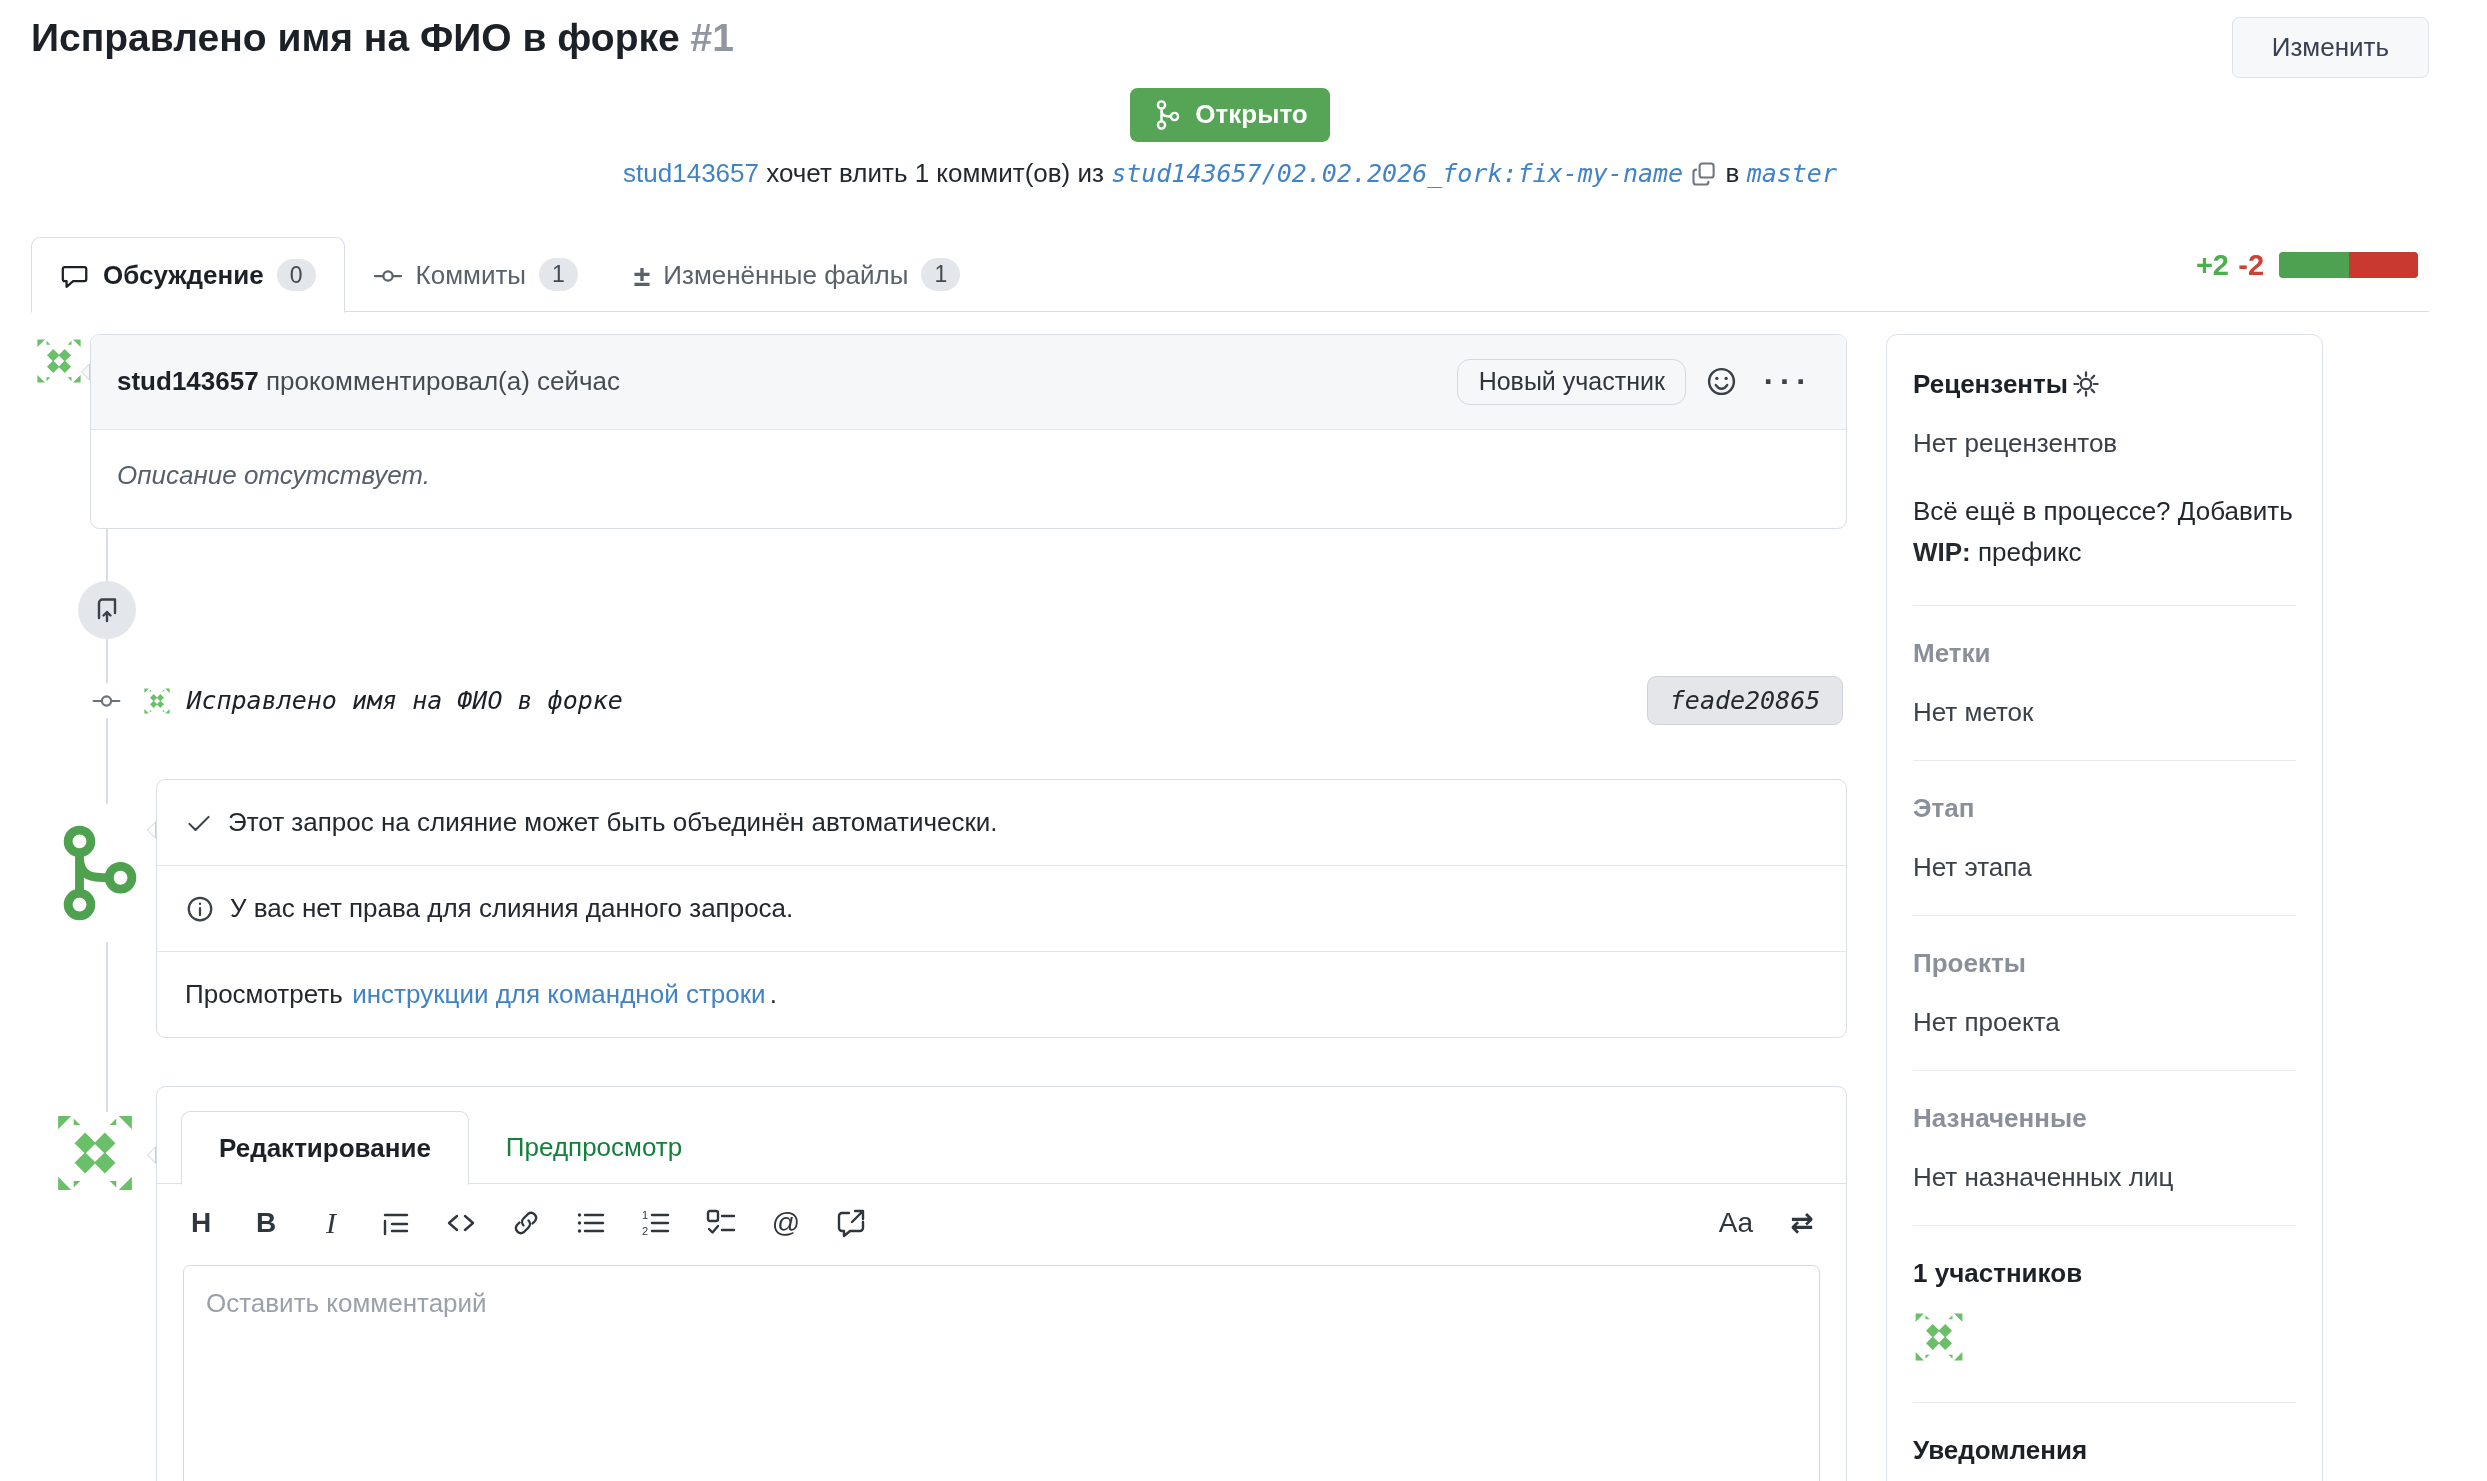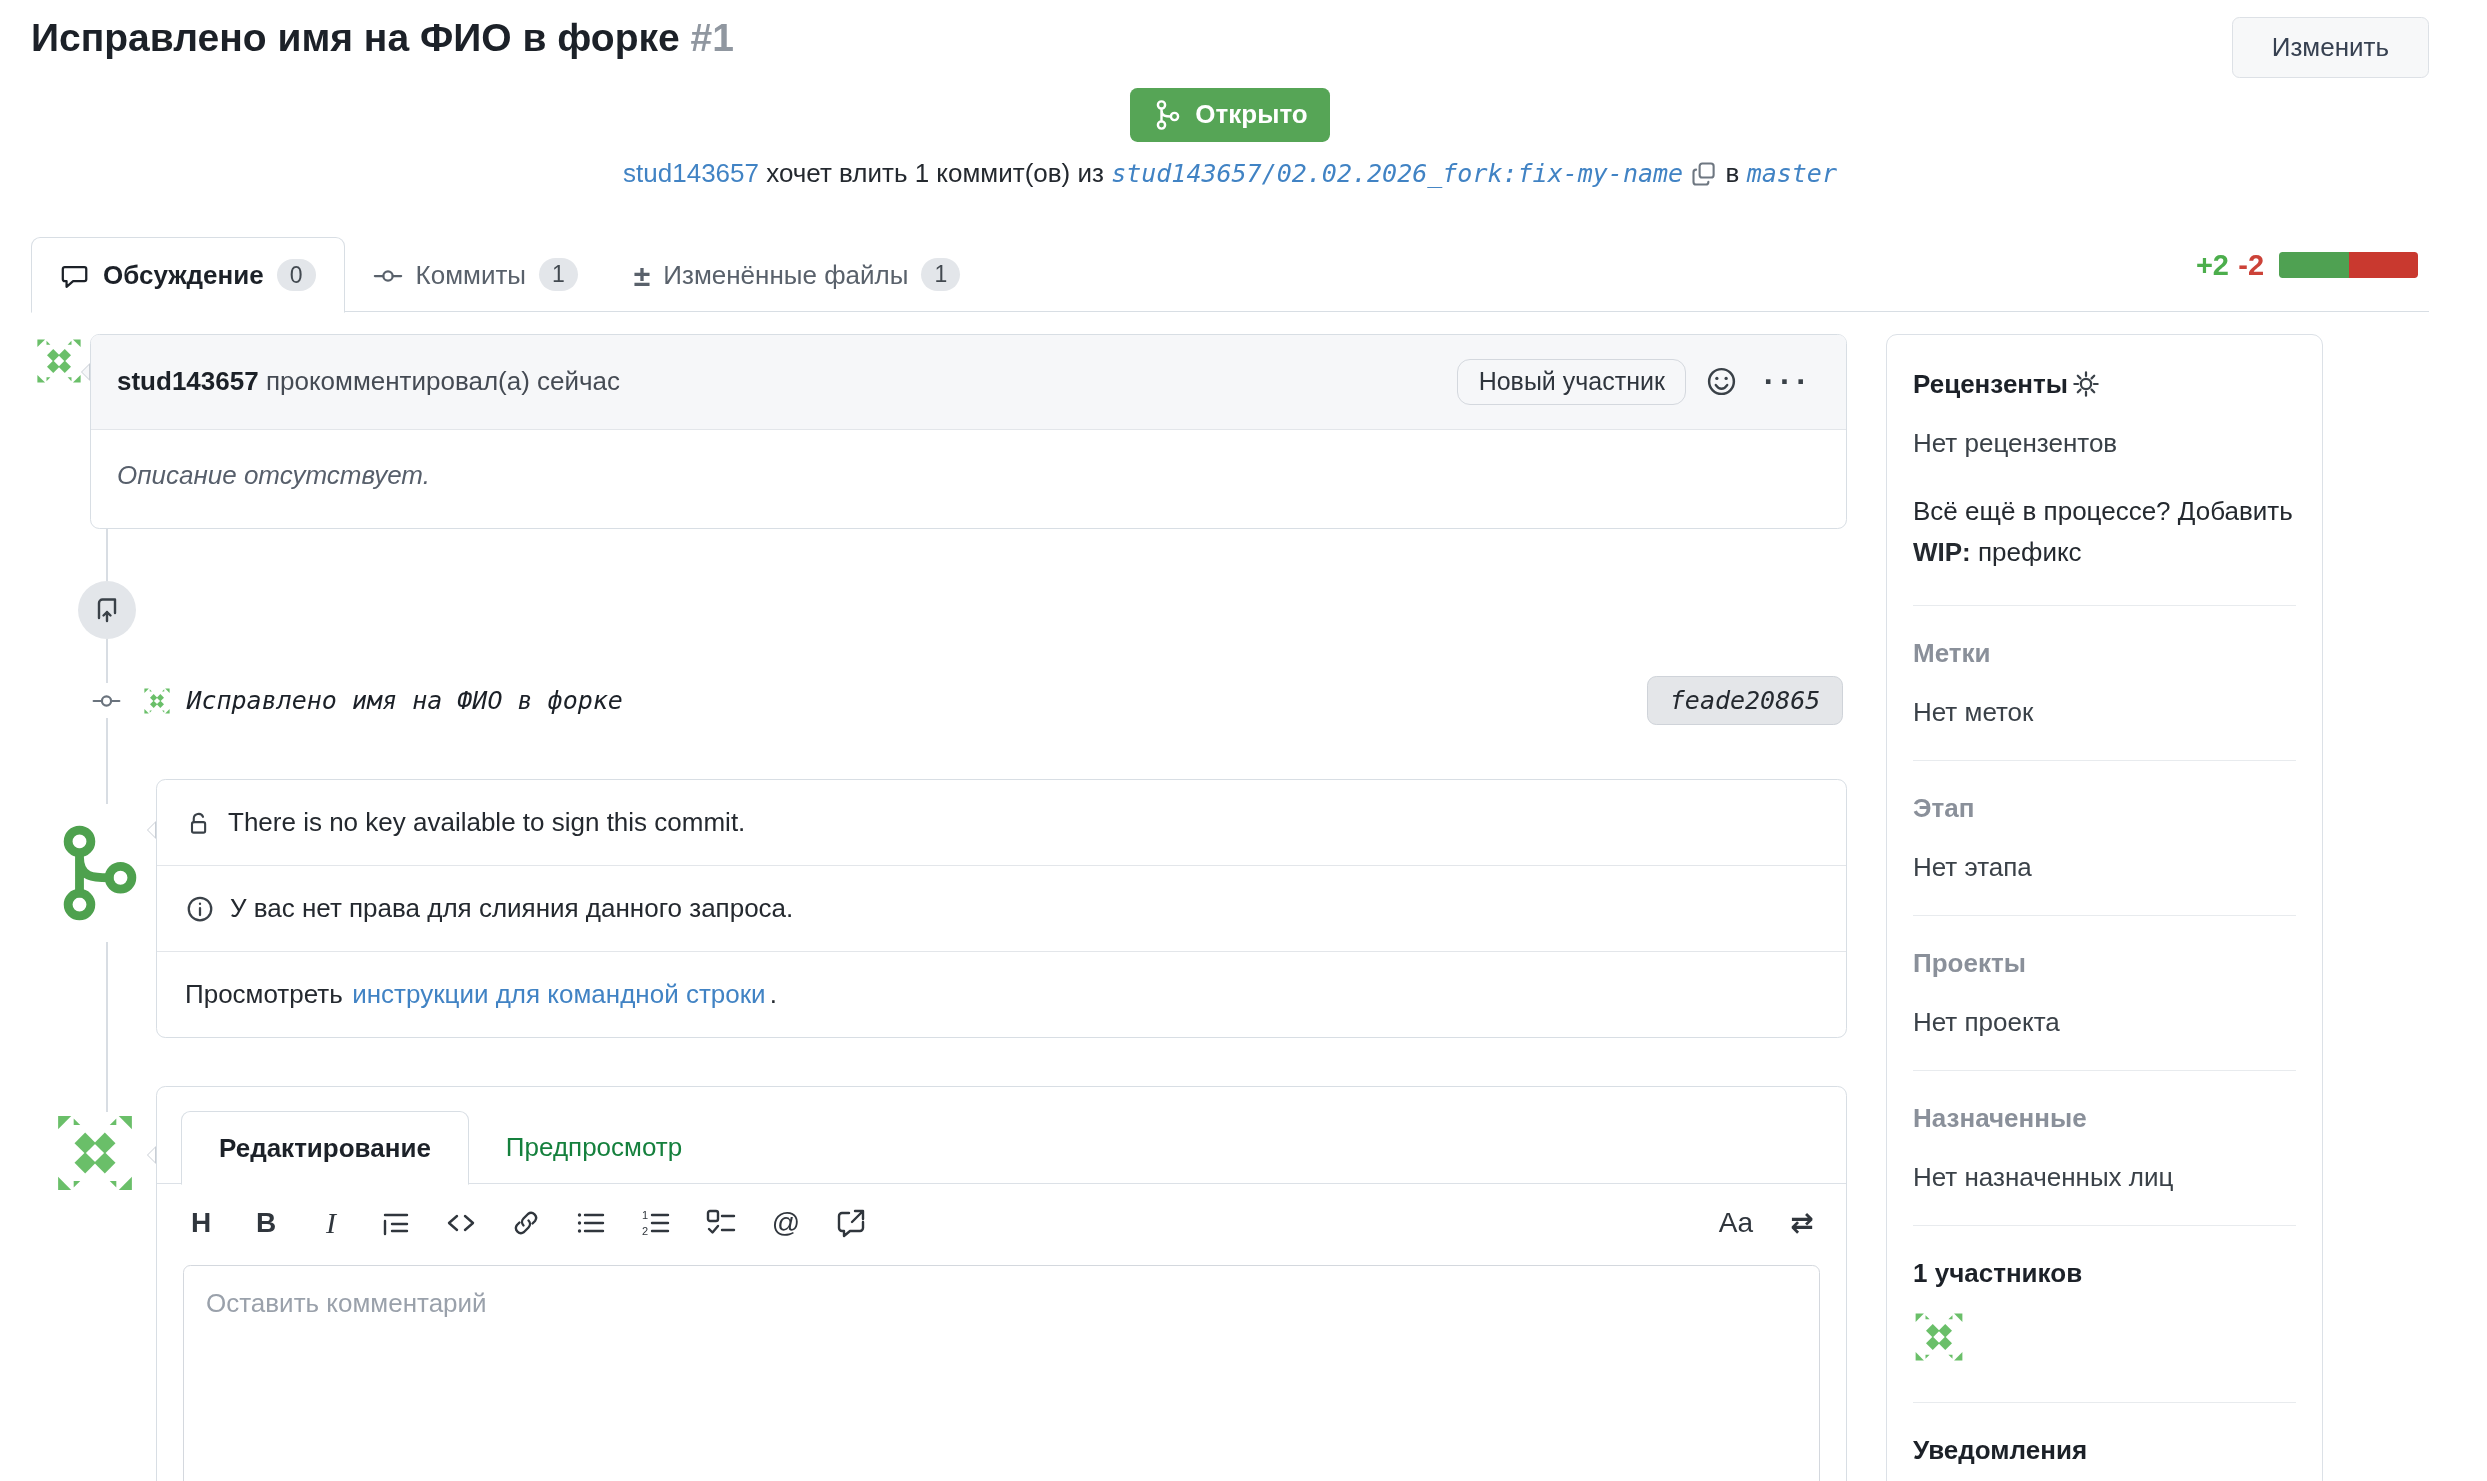--- a/index.html
+++ b/index.html
@@ -290,25 +290,24 @@
         <span class="merge-icon">
           <svg class="oc" width="82" height="126" viewBox="0 0 26 32" style="stroke-width:2.8">
               <use href="#gitmerge"></use>
             </svg>
         </span>
         <div class="caret white" style="top:41px"></div>
         <div class="merge-section">
           <div class="merge-line">
             <span class="ic">
                 <svg class="oc" width="28" height="28" viewBox="0 0 32 32">
-                  <path d="M10 15v-4a5.5 5.5 0 0 1 10.6-2"></path>
-                  <rect x="8" y="15" width="15" height="12" rx="2"></rect>
-                </svg>
-              </span>
-            <span>There is no key available to sign this commit.</span>
+                  <path d="M5 17l7 7L27 9"></path>
+                </svg>
+              </span>
+            <span>Этот запрос на слияние может быть объединён автоматически.</span>
           </div>
         </div>
         <div class="merge-section">
           <div class="merge-line">
             <span class="ic">
                 <svg class="oc" width="30" height="30" viewBox="0 0 32 32">
                   <circle cx="16" cy="16" r="12"></circle>
                   <path d="M16 10.2v.4M16 15v7.5"></path>
                 </svg>
               </span>

